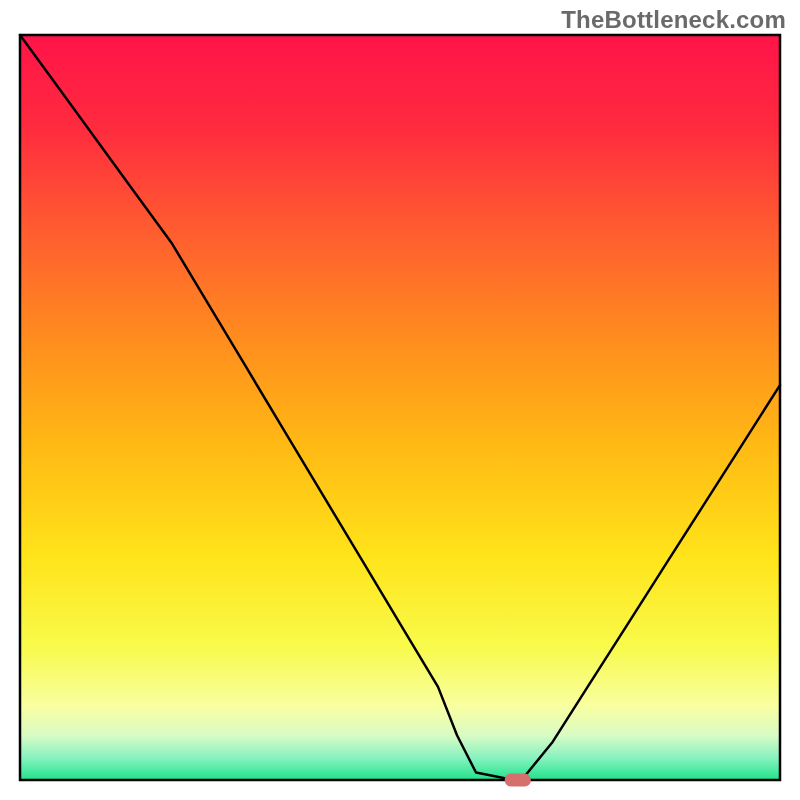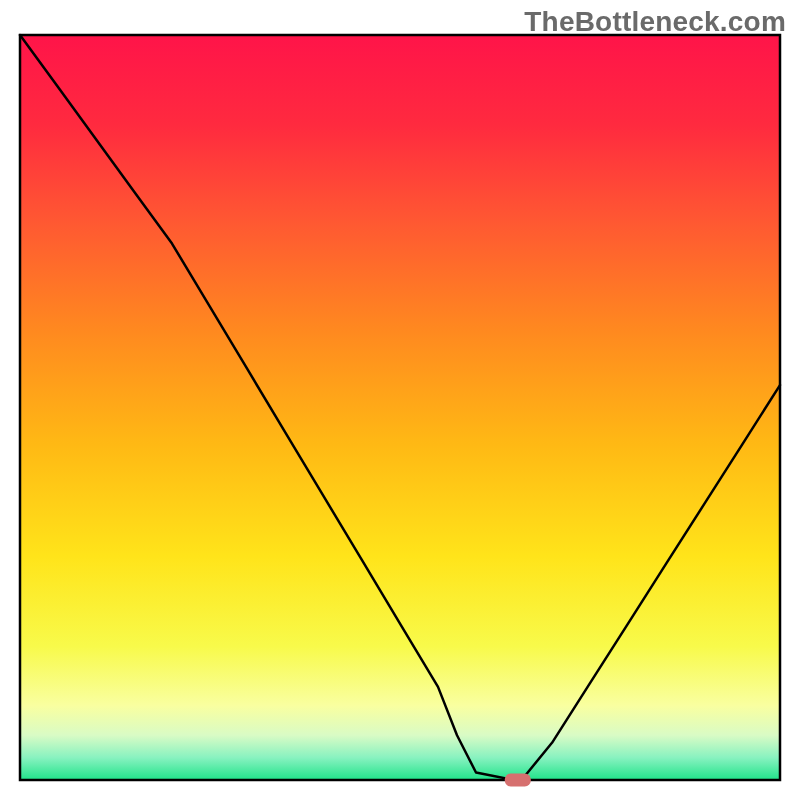--- a/index.html
+++ b/index.html
@@ -13,21 +13,21 @@
   .stage {
     position: relative;
     width: 800px;
     height: 800px;
   }
   .watermark {
     position: absolute;
     top: 6px;
     right: 14px;
     font-family: Arial, Helvetica, sans-serif;
-    font-size: 28px;
+    font-size: 24px;
     font-weight: 600;
     color: #6a6a6a;
     letter-spacing: 0.2px;
     user-select: none;
     margin-left: 11px;
   }
   svg {
     display: block;
   }
 </style>

